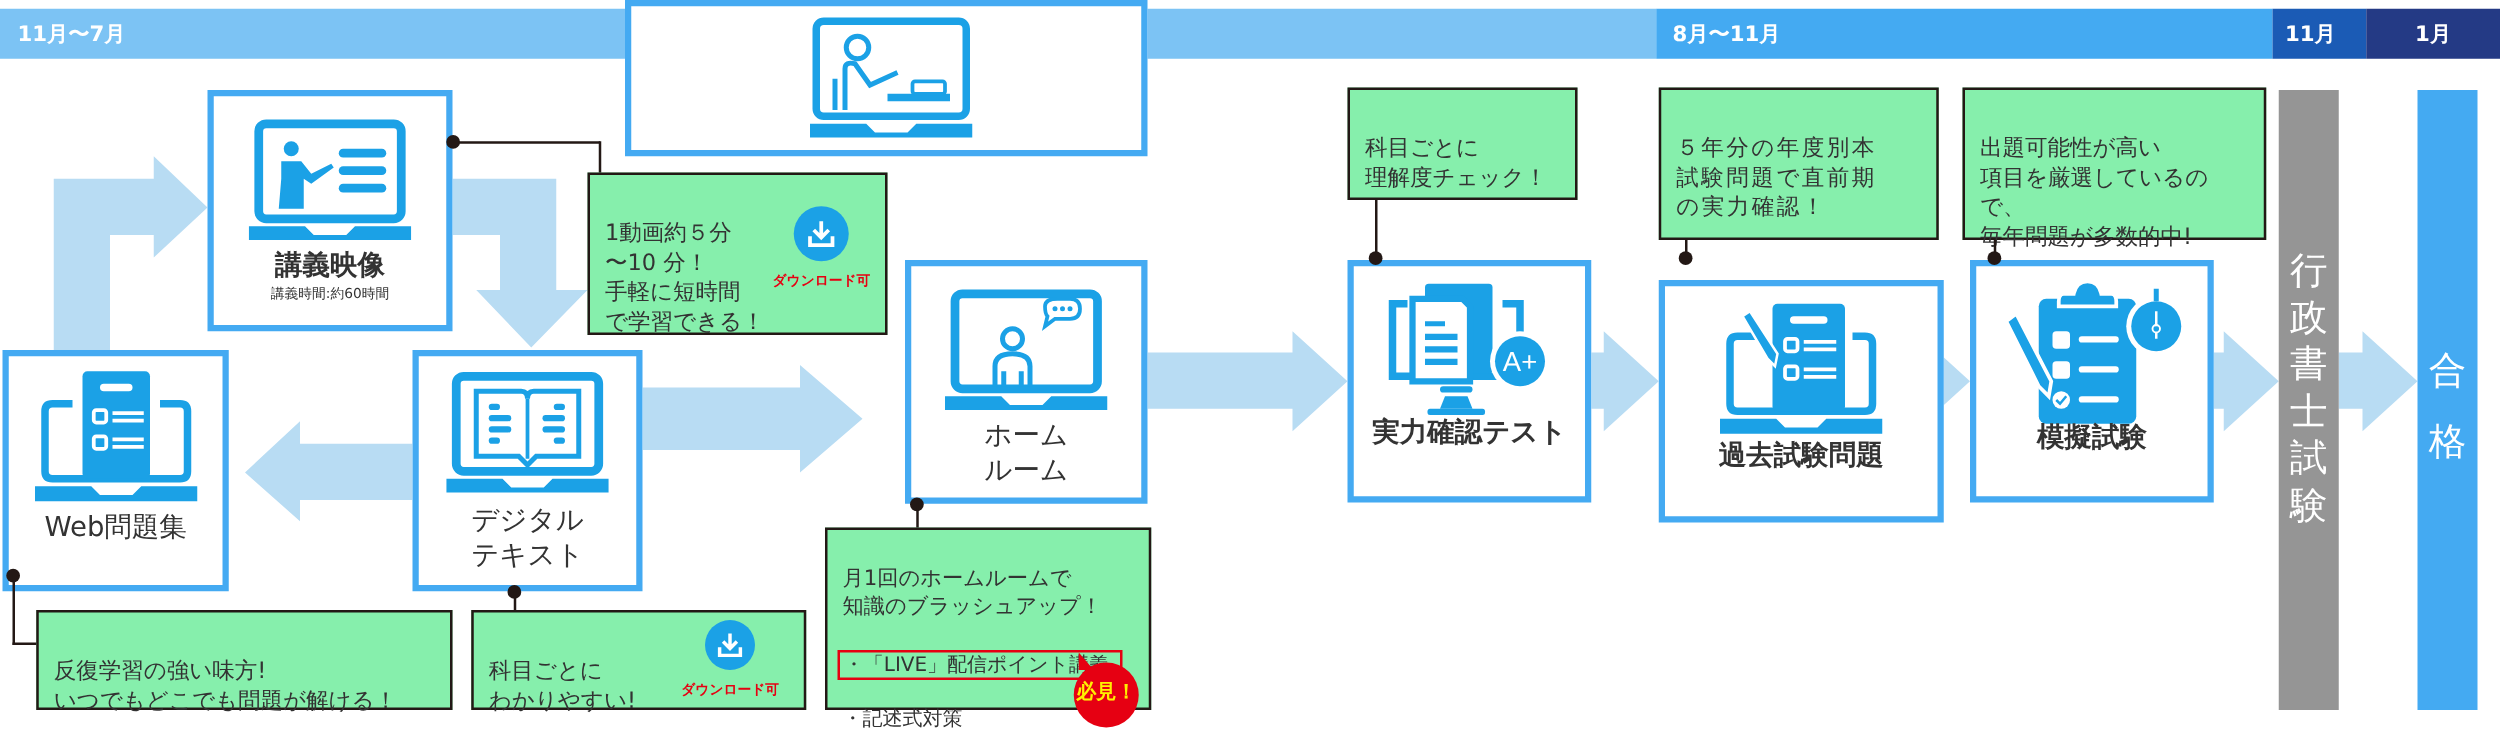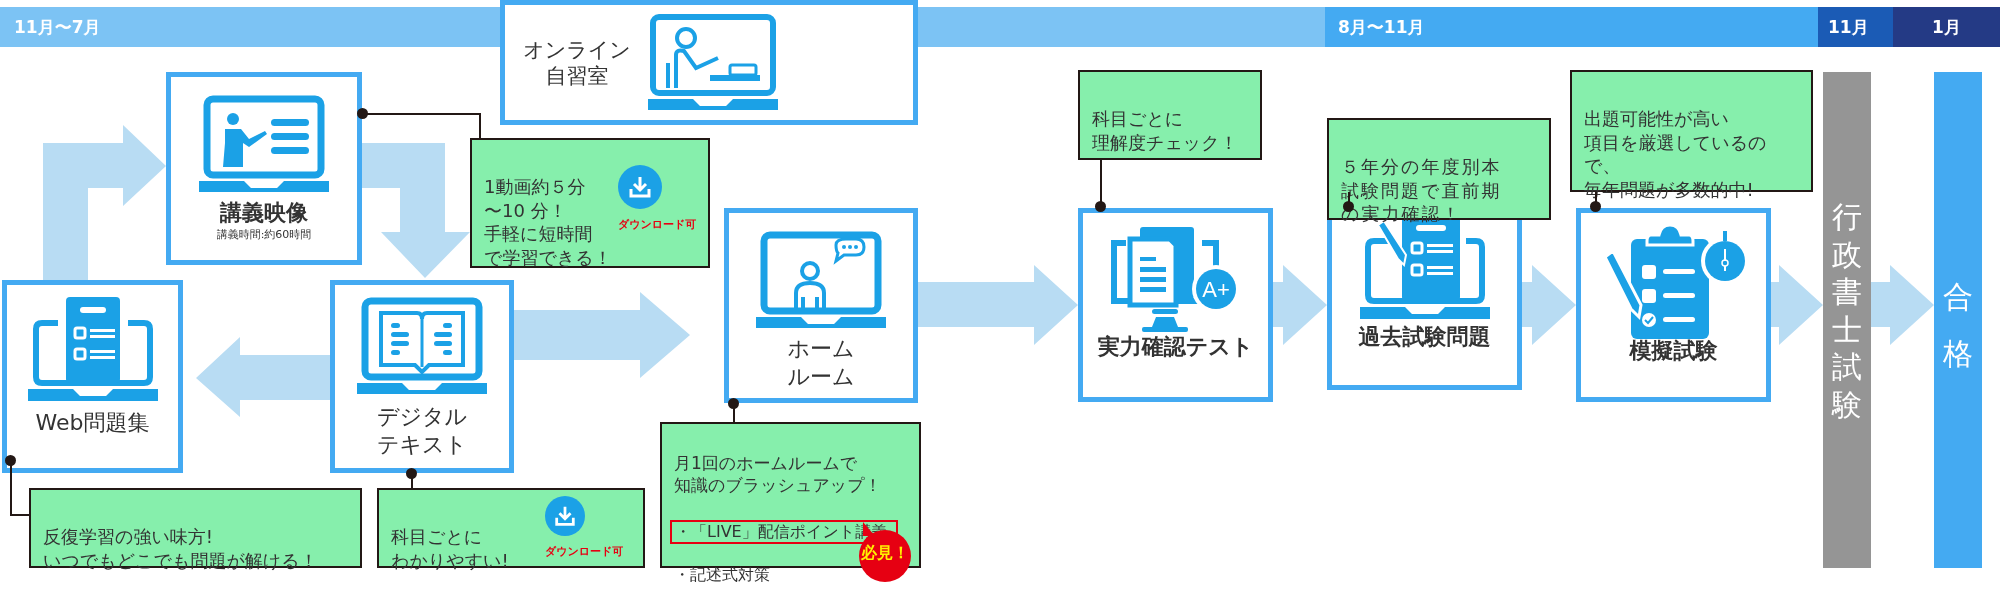--- a/index.html
+++ b/index.html
@@ -11,21 +11,21 @@
   .step { position:absolute; box-sizing:border-box; border:5px solid #44aaf2; background:#fff;
           display:flex; flex-direction:column; align-items:center; }
   .step .ico { margin-top:18px; }
   .step .lbl { font-size:22px; color:#333; text-align:center; line-height:1.25; white-space:pre-line; }
   .step .lbl.bold { font-weight:bold; }
   .step .sub { font-size:11px; color:#333; }
   .callout { position:absolute; box-sizing:border-box; border:2px solid #231815; background:#86efac;
              font-size:18px; color:#333; line-height:1.3; padding:10px 12px; white-space:pre-line; }
   .dot { position:absolute; width:11px; height:11px; border-radius:50%; background:#231815; }
   .line { position:absolute; background:#231815; }
-  .dl { position:absolute; display:flex; flex-direction:column; }
+  .dl { position:absolute; display:flex; flex-direction:column; align-items:center; }
   .dl .circ { width:44px; height:44px; border-radius:50%; background:#1ba1e6; display:flex;
               align-items:center; justify-content:center; }
   .dl .txt { font-size:11px; font-weight:bold; color:#e60012; margin-top:8px; white-space:nowrap; }
   .vbar { position:absolute; display:flex; flex-direction:column; align-items:center; color:#fff;
           font-size:30px; line-height:1.25; }
 </style>
 </head>
 <body>
 
 <div class="hdr" style="left:0;width:1325px;background:#7cc3f4;padding-left:14px;">
@@ -58,22 +58,20 @@
 
     <path d="M1522,282 L1532,282 L1532,265 L1576,305 L1532,345 L1532,327 L1522,327 Z"></path>
 
     <path d="M1771,282 L1779,282 L1779,265 L1823,305 L1779,345 L1779,327 L1771,327 Z"></path>
 
     <path d="M1871,282 L1890,282 L1890,265 L1934,305 L1890,345 L1890,327 L1871,327 Z"></path>
   </g>
 </svg>
 
 <div class="abs" style="left:500px;top:0;width:418px;height:125px;box-sizing:border-box;border:5px solid #44aaf2;background:#fff;">
-  <div class="abs" style="left:12px;top:32px;width:120px;font-size:21px;text-align:center;white-space:pre-line;line-height:1.25;">オンライン
-自習室</div>
   <svg class="abs" style="left:143px;top:8px;" width="130" height="100" viewBox="0 0 130 100">
     <rect x="5" y="4" width="120" height="76" rx="6" fill="none" stroke="#1ba1e6" stroke-width="6"></rect>
     <circle cx="38" cy="25" r="9" fill="none" stroke="#1ba1e6" stroke-width="4"></circle>
     <path d="M20,75 L20,50 M28,75 L28,42 Q28,36 36,38 L48,55 L70,45" fill="none" stroke="#1ba1e6" stroke-width="4"></path>
     <rect x="62" y="62" width="50" height="6" fill="#1ba1e6"></rect>
     <rect x="82" y="52" width="26" height="10" rx="2" fill="none" stroke="#1ba1e6" stroke-width="3"></rect>
     <path d="M0,86 L45,86 L52,93 L78,93 L85,86 L130,86 L130,97 L0,97 Z" fill="#1ba1e6"></path>
   </svg>
 </div>
 
@@ -219,37 +217,37 @@
   </svg>
   <div class="lbl bold" style="margin-top:0;">実力確認テスト</div>
 </div>
 <div class="callout" style="left:1078px;top:70px;width:184px;height:90px;padding-top:12px;">
   <span>科目ごとに
 理解度チェック！</span>
 </div>
 <div class="line" style="left:1100px;top:160px;width:2px;height:46px;"></div>
 <div class="dot" style="left:1095px;top:201px;"></div>
 
-<div class="step" style="left:1327px;top:196px;width:195px;height:194px;align-items:center;">
+<div class="step" style="left:1327px;top:224px;width:228px;height:194px;align-items:center;">
   <svg class="ico" width="130" height="110" viewBox="0 0 130 110" style="margin-top:10px;">
     <path d="M30,30 L14,30 Q8,30 8,36 L8,84 Q8,90 14,90 L116,90 Q122,90 122,84 L122,36 Q122,30 116,30 L106,30" fill="none" stroke="#1ba1e6" stroke-width="6"></path>
     <rect x="42" y="4" width="58" height="86" rx="4" fill="#1ba1e6"></rect>
     <rect x="56" y="14" width="30" height="6" rx="3" fill="#fff"></rect>
     <rect x="52" y="32" width="10" height="10" rx="2" fill="none" stroke="#fff" stroke-width="3"></rect>
     <rect x="67" y="33" width="26" height="3" fill="#fff"></rect>
       <rect x="67" y="39" width="26" height="3" fill="#fff"></rect>
     <rect x="52" y="54" width="10" height="10" rx="2" fill="none" stroke="#fff" stroke-width="3"></rect>
     <rect x="67" y="55" width="26" height="3" fill="#fff"></rect>
       <rect x="67" y="61" width="26" height="3" fill="#fff"></rect>
     <path d="M18,14 L24,10 L46,44 L44,54 L38,48 Z" fill="#1ba1e6" stroke="#fff" stroke-width="2"></path>
     <path d="M0,96 L45,96 L52,103 L78,103 L85,96 L130,96 L130,108 L0,108 Z" fill="#1ba1e6"></path>
   </svg>
   <div class="lbl bold" style="margin-top:2px;">過去試験問題</div>
 </div>
-<div class="callout" style="left:1327px;top:70px;width:224px;height:102px;padding-top:12px;letter-spacing:2px;margin-top:48px;">
+<div class="callout" style="left:1327px;top:70px;width:224px;height:122px;padding-top:12px;letter-spacing:2px;">
   <span>５年分の年度別本
 試験問題で直前期
 の実力確認！</span>
 </div>
 <div class="line" style="left:1348px;top:192px;width:2px;height:14px;"></div>
 <div class="dot" style="left:1343px;top:201px;"></div>
 
 <div class="step" style="left:1576px;top:208px;width:195px;height:194px;">
   <svg class="ico" width="150" height="120" viewBox="0 0 150 120" style="margin-top:8px;">
     <rect x="32" y="18" width="78" height="100" rx="6" fill="#1ba1e6"></rect>

